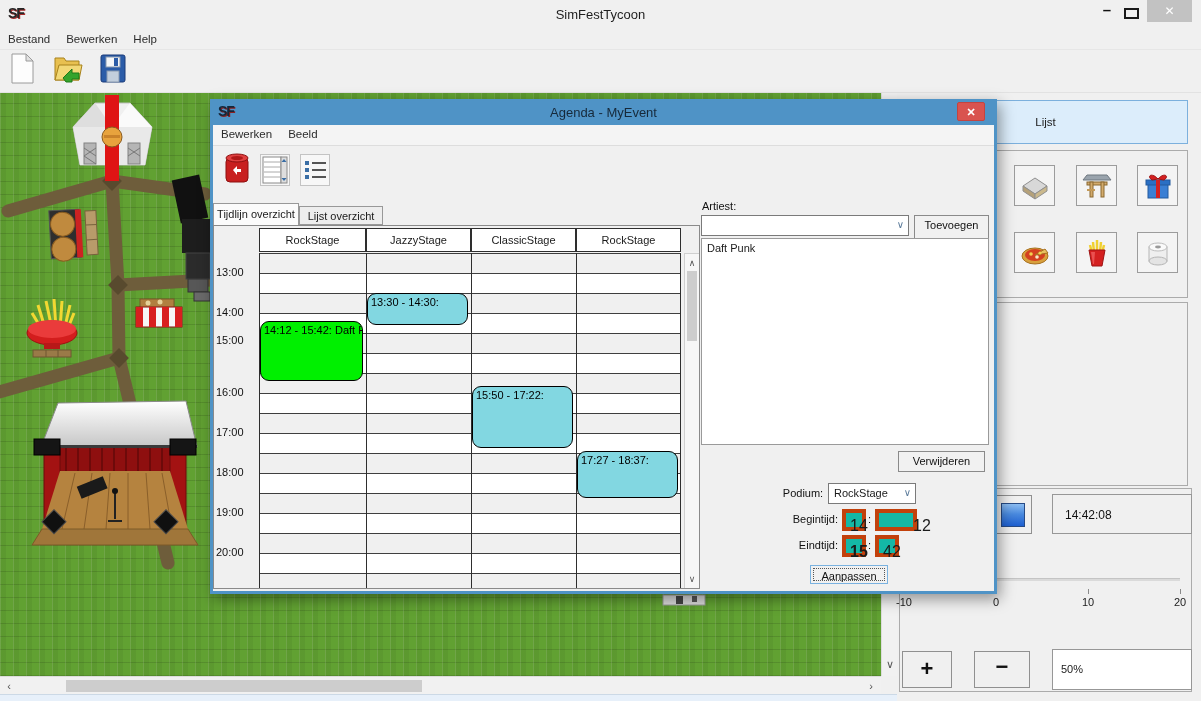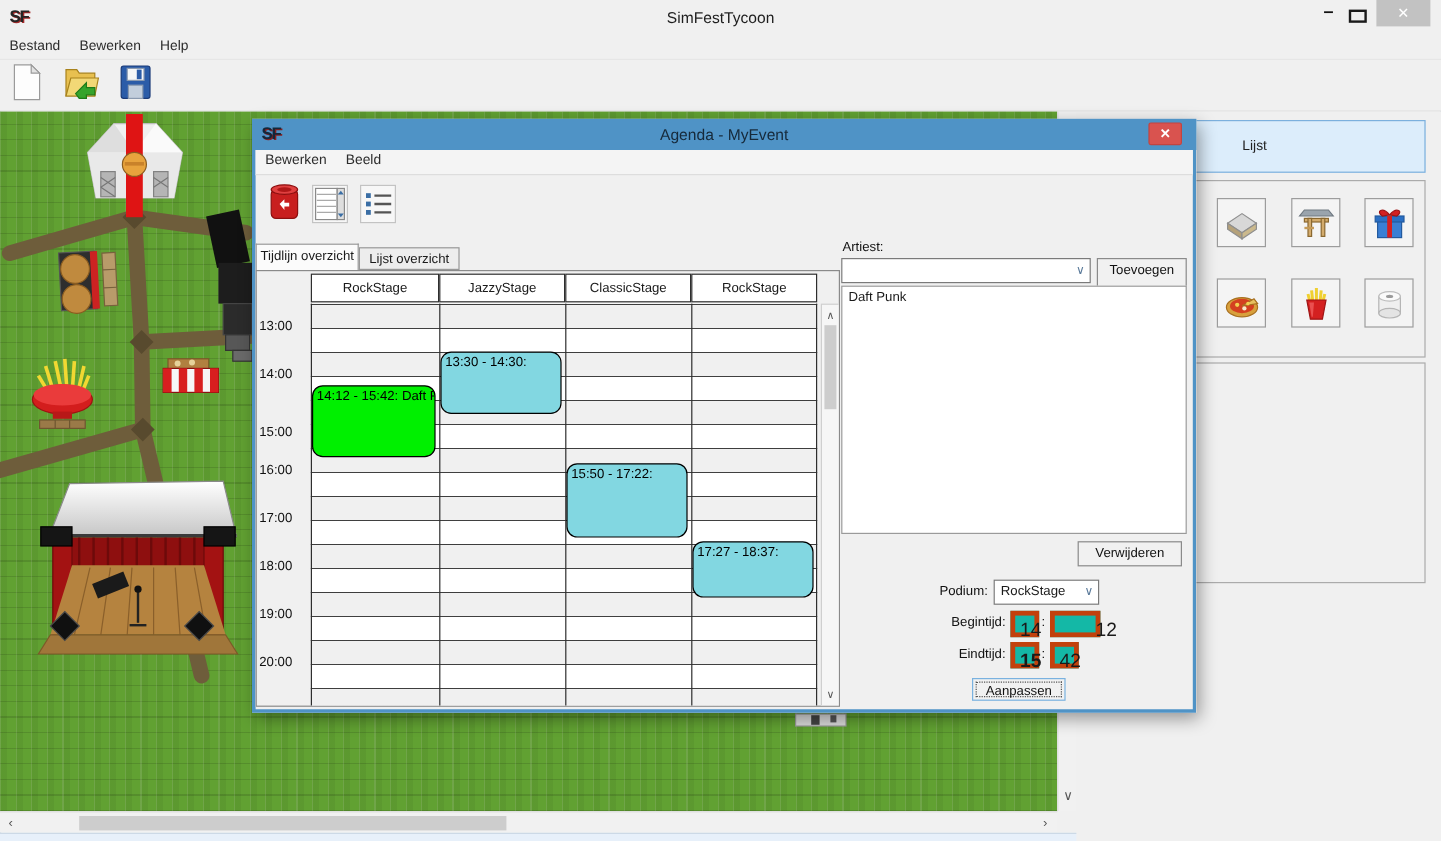--- a/index.html
+++ b/index.html
@@ -320,20 +320,40 @@
           <svg width="32" height="32" viewBox="0 0 32 32">
             <rect x="7" y="10" width="18" height="14" fill="#efefef" stroke="#b5b5b5"></rect>
             <ellipse cx="16" cy="24" rx="9" ry="4" fill="#e4e4e4" stroke="#b5b5b5"></ellipse>
             <ellipse cx="16" cy="10" rx="9" ry="4" fill="#fafafa" stroke="#bdbdbd"></ellipse>
             <ellipse cx="16" cy="10" rx="3" ry="1.4" fill="#9a9a9a"></ellipse>
           </svg>
         </div>
       </div>
     <div class="abs gbox" style="left:6px;top:209px;width:285px;height:184px;"></div>
 
+    <div class="abs gbox" style="left:2px;top:395px;width:293px;height:204px;">
+      <div class="abs blue-btn" style="left:94px;top:6px;">
+        <span class="blue-sq"></span>
+      </div>
+      <div class="abs clock-box" style="left:152px;top:5px;">14:42:08</div>
+      <div class="abs slider-track" style="left:4px;top:89px;"></div>
+      <div id="slider-ticks">
+          <div class="abs tickmark" style="left: 4px; top: 100px;"></div>
+          <div class="abs ticklabel" style="left: 4px; top: 107px;">-10</div>
+          <div class="abs tickmark" style="left: 96px; top: 100px;"></div>
+          <div class="abs ticklabel" style="left: 96px; top: 107px;">0</div>
+          <div class="abs tickmark" style="left: 188px; top: 100px;"></div>
+          <div class="abs ticklabel" style="left: 188px; top: 107px;">10</div>
+          <div class="abs tickmark" style="left: 280px; top: 100px;"></div>
+          <div class="abs ticklabel" style="left: 280px; top: 107px;">20</div>
+        </div>
+      <div class="abs zoom-btn" style="left:2px;top:162px;width:50px;height:37px;line-height:34px;">+</div>
+      <div class="abs zoom-btn" style="left:74px;top:162px;width:56px;height:37px;line-height:30px;">−</div>
+      <div class="abs pct-box" style="left:152px;top:160px;">50%</div>
+    </div>
   </div>
 
   <div class="abs dialog">
     <div class="abs dlg-titlebar">
       <span class="abs sf-logo" style="left:8px;top:4px;color:#14273a;text-shadow:1px 1px 0 #8a2020;">SF</span>
       <div class="abs dlg-title">Agenda - MyEvent</div>
       <div class="abs dlg-close">✕</div>
     </div>
     <div class="abs dlg-menubar" id="dlg-menu"><span class="mi">Bewerken</span><span class="mi">Beeld</span></div>
 
@@ -375,36 +395,36 @@
     <div class="abs tab inactive" style="left:89px;top:107px;width:84px;height:19px;line-height:18px;">Lijst overzicht</div>
 
     <div class="abs grid-panel" id="grid-panel">
       <div class="grid-body" id="grid-body">
           <div class="vline" style="left: 0px;"></div>
           <div class="vline" style="left: 107px;"></div>
           <div class="vline" style="left: 212px;"></div>
           <div class="vline" style="left: 317px;"></div>
           <div class="vline" style="left: 421px;"></div>
           <div class="event" style="left: 1px; width: 103px; top: 68px; height: 60px; background: rgb(0, 240, 0);">14:12 - 15:42: Daft Punk</div>
-          <div class="event" style="left: 108px; width: 101px; top: 40px; height: 52px; background: rgb(130, 215, 225);">13:30 - 14:30:</div>
+          <div class="event" style="left: 108px; width: 101px; top: 40px; height: 32px; background: rgb(130, 215, 225);">13:30 - 14:30:</div>
           <div class="event" style="left: 213px; width: 101px; top: 133.333px; height: 61.3333px; background: rgb(130, 215, 225);">15:50 - 17:22:</div>
           <div class="event" style="left: 318px; width: 101px; top: 198px; height: 46.6667px; background: rgb(130, 215, 225);">17:27 - 18:37:</div>
         </div>
       <div class="grid-sb">
         <div class="abs sb-arrow" style="left:0;top:1px;width:14px;font-size:9px;">∧</div>
         <div class="abs thumb" style="left:2px;top:17px;width:10px;height:70px;"></div>
         <div class="abs sb-arrow" style="left:0;bottom:1px;width:14px;font-size:9px;">∨</div>
       </div>
     <div class="col-header" style="left: 45px; width: 107px;">RockStage</div>
         <div class="col-header" style="left: 152px; width: 105px;">JazzyStage</div>
         <div class="col-header" style="left: 257px; width: 105px;">ClassicStage</div>
         <div class="col-header" style="left: 362px; width: 105px;">RockStage</div>
         <div class="time-label" style="top: 40px;">13:00</div>
         <div class="time-label" style="top: 80px;">14:00</div>
-        <div class="time-label" style="top: 128px;">15:00</div>
+        <div class="time-label" style="top: 108px;">15:00</div>
         <div class="time-label" style="top: 160px;">16:00</div>
         <div class="time-label" style="top: 200px;">17:00</div>
         <div class="time-label" style="top: 240px;">18:00</div>
         <div class="time-label" style="top: 280px;">19:00</div>
         <div class="time-label" style="top: 320px;">20:00</div>
       </div>
 
     <div class="abs lbl" style="left:492px;top:101px;">Artiest:</div>
     <div class="combo" style="left:491px;top:116px;width:208px;height:21px;">
       <span class="val"></span>

